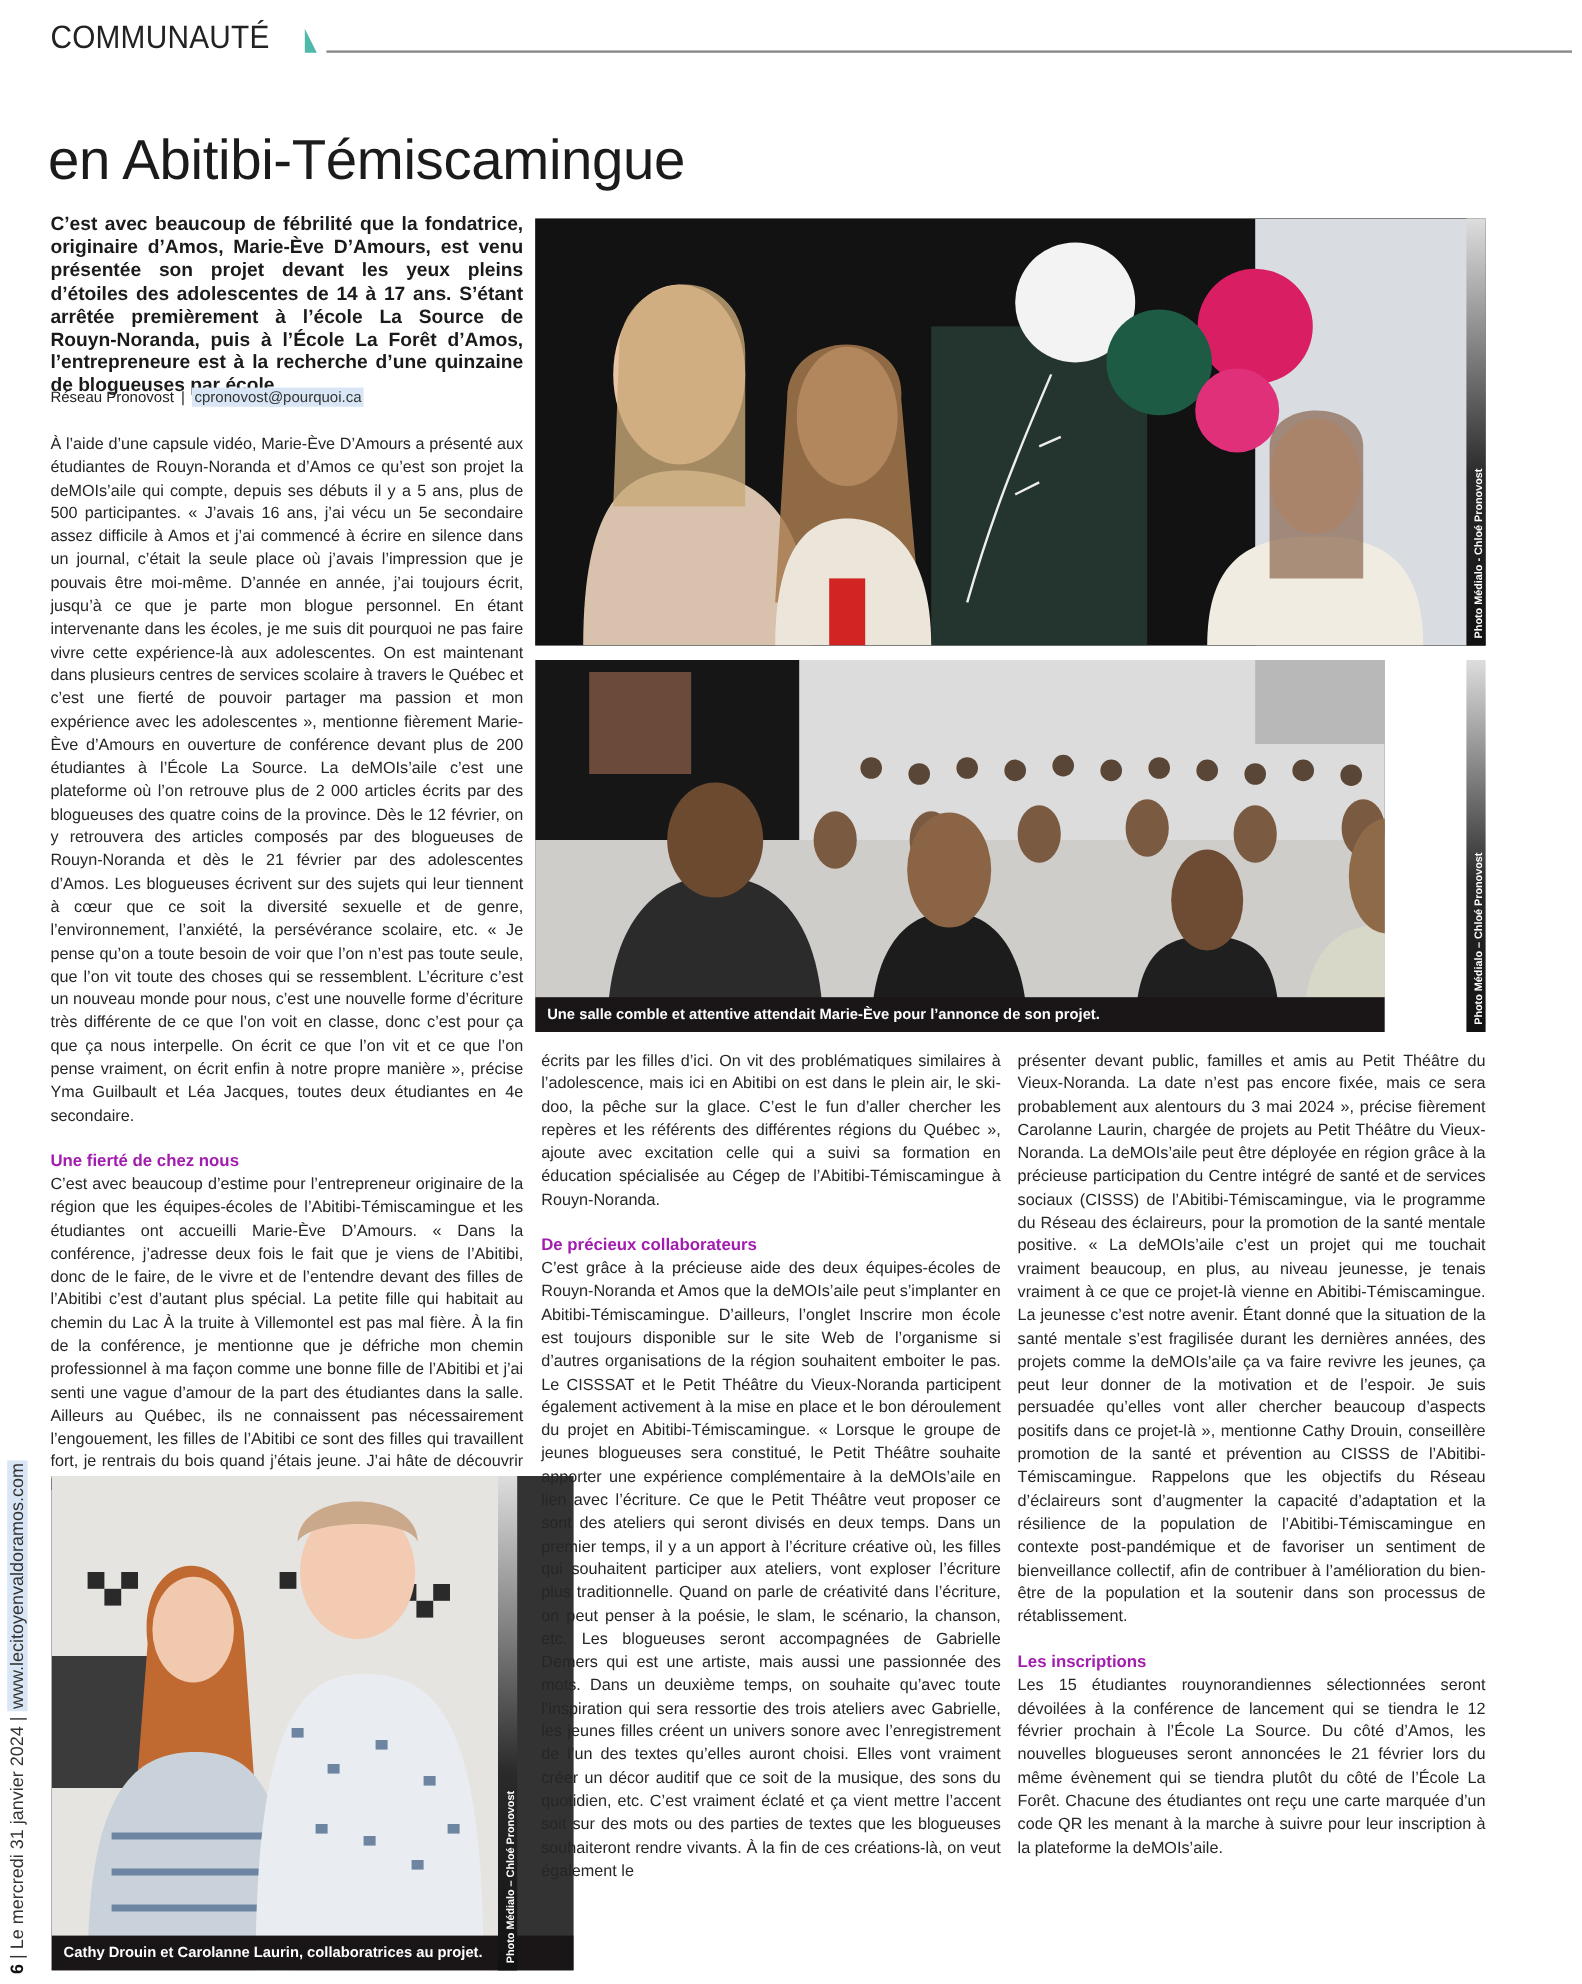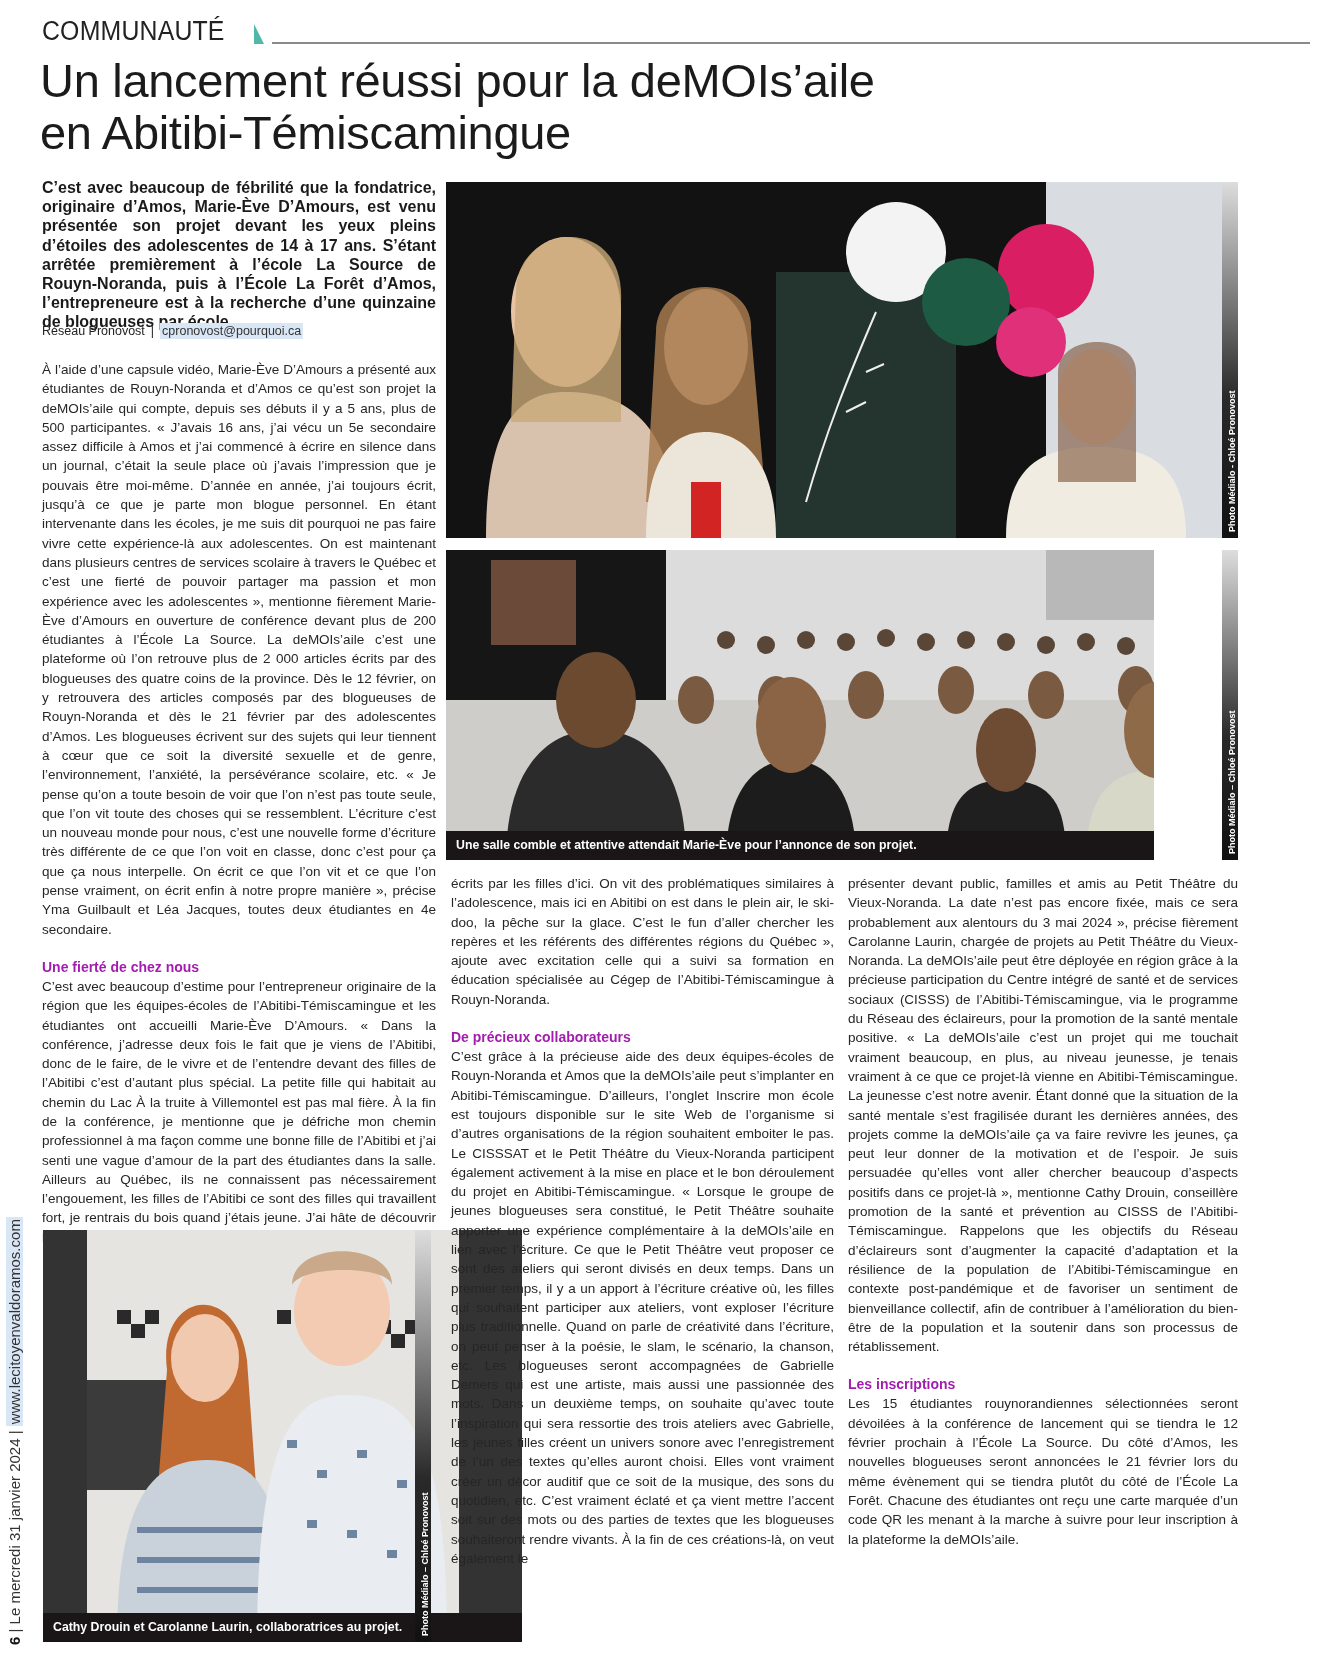--- a/index.html
+++ b/index.html
@@ -41,42 +41,42 @@
     .caption { position: absolute; left: 0; right: 0; bottom: 0; background: #1a1617; color: #fff;
                font-weight: bold; font-size: 12.3px; line-height: 15px; padding: 7px 8px 7px 10px; }
     .credit { position: absolute; top: 0; bottom: 0; width: 16px; background: linear-gradient(#ddd, #2a2a2a 60%, #111);
               color: #fff; font-size: 9px; font-weight: bold; }
     .credit span { position: absolute; bottom: 6px; left: 3px; transform: rotate(-90deg); transform-origin: left bottom;
                    white-space: nowrap; display: block; width: 0; }
     .credit span i { font-style: normal; position: absolute; left: 0; bottom: -12px; white-space: nowrap; }
 
     .photo1 { left: 446px; top: 182px; width: 792px; height: 356px; }
     .photo2 { left: 446px; top: 550px; width: 708px; height: 310px; }
-    .photo3 { left: 43px; top: 1230px; width: 435px; height: 412px; padding-left: 44px; }
+    .photo3 { left: 43px; top: 1230px; width: 435px; height: 412px; }
     .credit1 { left: 1222px; top: 182px; height: 356px; }
     .credit2 { left: 1222px; top: 550px; height: 310px; }
     .credit3 { left: 415px; top: 1230px; height: 412px; }
 
     
     .folio { position: absolute; left: 6px; top: 1645px; transform: rotate(-90deg); transform-origin: left top;
              white-space: nowrap; font-size: 15px; color: #333; }
     .folio .num { font-weight: bold; color: #111; }
     .folio .url { background: #d9e6f5; padding: 0 2px; }
   </style>
 </head>
 <body>
 
 <div class="section-header">
   <span class="section-label">COMMUNAUTÉ</span>
   <span class="section-marker"></span>
   <span class="section-rule"></span>
 </div>
 
 <h1 class="headline">
-  <span>Un lancement réussi pour la deMOIs’aile</span><br>
+  <br>
   <span>en Abitibi-Témiscamingue</span>
 </h1>
 
 <p class="lead">C’est avec beaucoup de fébrilité que la fondatrice, originaire d’Amos, Marie-Ève D’Amours, est venu présentée son projet devant les yeux pleins d’étoiles des adolescentes de 14 à 17 ans. S’étant arrêtée premièrement à l’école La Source de Rouyn-Noranda, puis à l’École La Forêt d’Amos, l’entrepreneure est à la recherche d’une quinzaine de blogueuses par école.</p>
 
 <div class="byline">
   <span>Réseau Pronovost</span><span class="sep">|</span><a class="email">cpronovost@pourquoi.ca</a>
 </div>
 
 <div class="col col-left">

